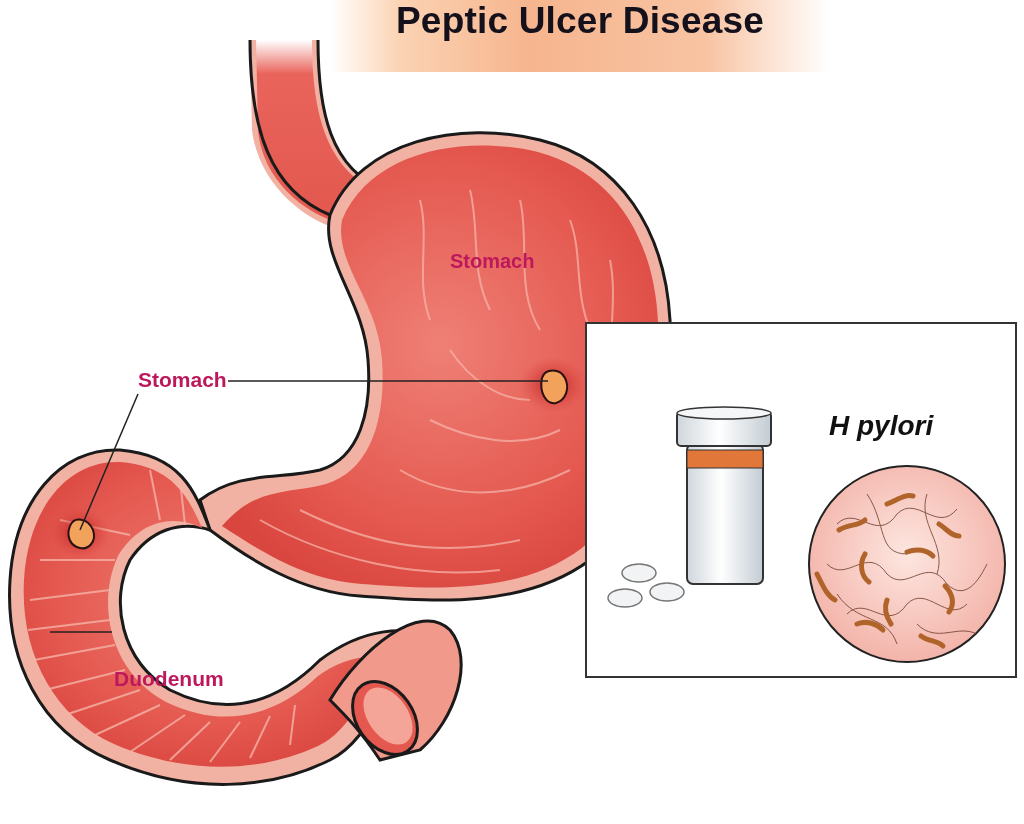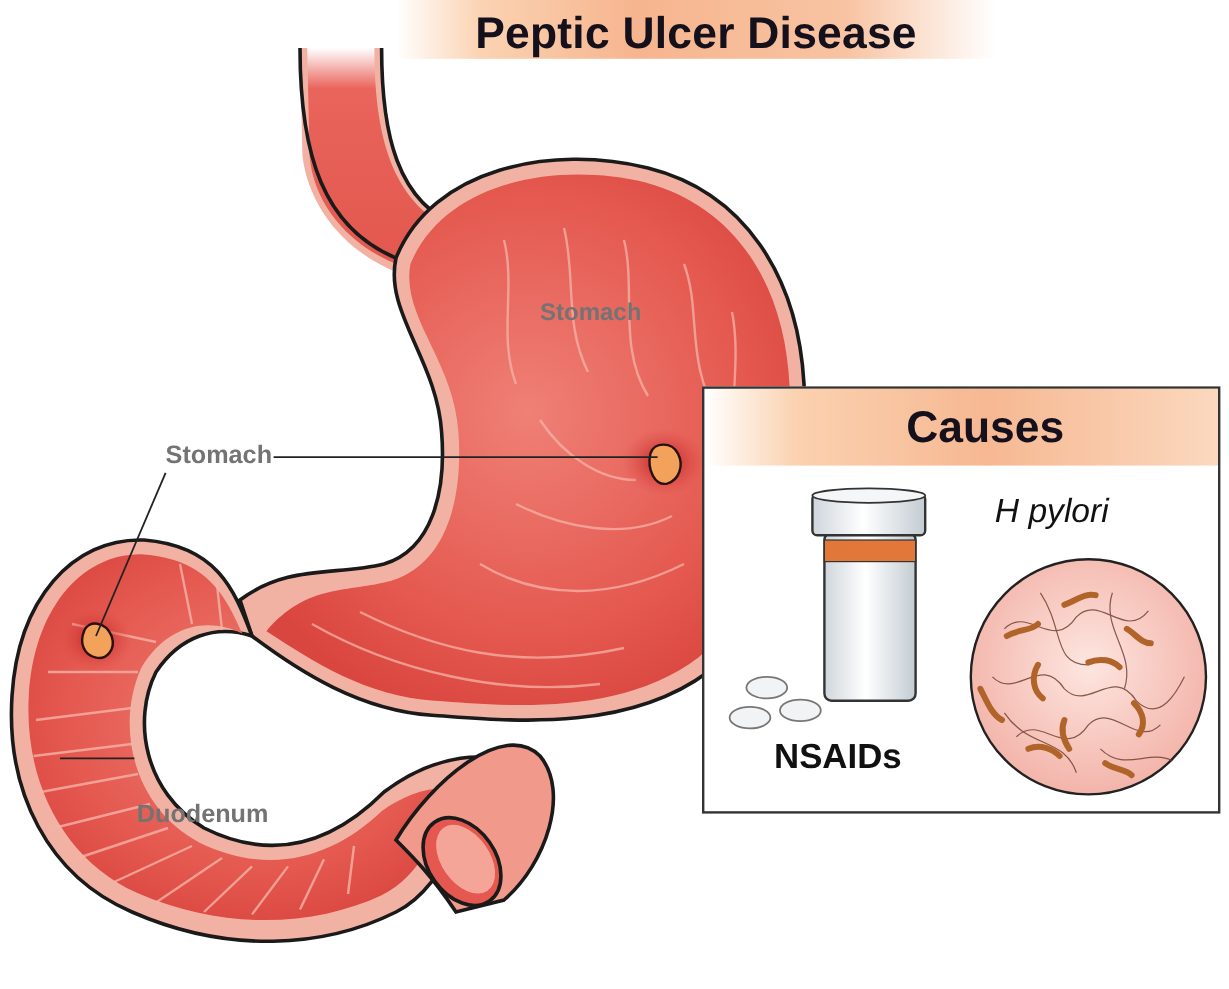--- a/index.html
+++ b/index.html
@@ -1,30 +1,30 @@
 <!DOCTYPE html>
 <html><head>
 <meta charset="utf-8">
 <style>
   html, body { margin: 0; padding: 0; background: #ffffff; }
   body { width: 1024px; height: 824px; position: relative; overflow: hidden;
          font-family: "Liberation Sans", sans-serif; }
-  .title-band { position: absolute; left: 330px; top: 0; width: 500px; height: 49px;
+  .title-band { position: absolute; left: 330px; top: 0; width: 500px; height: 72px;
     background: linear-gradient(90deg, rgba(255,255,255,0) 0%, #fbd3b3 14%, #f6b58e 40%, #f8c3a2 75%, rgba(255,255,255,0) 100%);
-    display: flex; align-items: flex-end; justify-content: center; }
+    display: flex; align-items: flex-start; justify-content: center; }
   .title-text { font-weight: bold; font-size: 37px; color: #14101c; letter-spacing: 0.2px; }
   svg.art { position: absolute; left: 0; top: 0; }
-  .label { position: absolute; font-weight: bold; color: #737373; font-size: 21px; }
+  .label { position: absolute; font-weight: bold; color: #be185d; font-size: 21px; }
   .causes-box { position: absolute; left: 585px; top: 322px; width: 432px; height: 356px;
     border: 2px solid #333; background: #fff; box-sizing: border-box; }
   .causes-band { position: absolute; left: 0; top: 0; right: 0; height: 64px;
     background: linear-gradient(90deg, rgba(255,255,255,0) 0%, #fbd1b0 18%, #f6b892 55%, #fbd8be 100%);
     display: flex; align-items: center; justify-content: center; }
   .causes-title { font-weight: bold; font-size: 37px; color: #14101c; margin-left: 40px; }
-  .hp-label { position: absolute; left: 242px; top: 86px; font-weight: normal; font-style: italic; font-size: 28px; color: #111; }
+  .hp-label { position: absolute; left: 242px; top: 86px; font-weight: bold; font-style: italic; font-size: 28px; color: #111; }
   .nsaid-label { position: absolute; left: 58px; top: 291px; font-weight: bold; font-size: 29px; color: #111; }
 </style>
 </head>
 <body>
 
 <div class="title-band">
   <span class="title-text">Peptic Ulcer Disease</span>
 </div>
 
 <svg class="art" width="1024" height="824" viewBox="0 0 1024 824">
@@ -114,23 +114,20 @@
     <line x1="138" y1="394" x2="80" y2="530"></line>
     <line x1="50" y1="632" x2="112" y2="632"></line>
   </g>
 </svg>
 
 <span class="label" style="left:450px; top:250px; font-size:20px;">Stomach</span>
 <span class="label" style="left:138px; top:368px;">Stomach</span>
 <span class="label" style="left:114px; top:620px;margin-top:47px;">Duodenum</span>
 
 <div class="causes-box">
-  <div class="causes-band">
-    <span class="causes-title">Causes</span>
-  </div>
 
   <svg style="position:absolute; left:0; top:0;" width="432" height="356">
 
     <g>
       <rect x="100" y="120" width="76" height="140" rx="6" fill="url(#bottle)" stroke="#333" stroke-width="2"></rect>
       <rect x="100" y="126" width="76" height="18" fill="#e2773a" stroke="#333" stroke-width="1"></rect>
       <rect x="90" y="88" width="94" height="34" rx="4" fill="url(#bottle)" stroke="#333" stroke-width="2"></rect>
       <ellipse cx="137" cy="89" rx="47" ry="6" fill="#f4f6f7" stroke="#333" stroke-width="1.5"></ellipse>
     </g>
 
@@ -160,14 +157,13 @@
         <path d="M300,276 C296,286 300,294 304,300"></path>
         <path d="M358,262 C366,270 368,280 362,288"></path>
         <path d="M270,300 C280,296 290,300 296,306"></path>
         <path d="M334,312 C342,318 350,316 356,322"></path>
         <path d="M230,250 C236,262 240,272 248,276"></path>
       </g>
     </g>
   </svg>
 
   <span class="hp-label">H pylori</span>
-  <span class="nsaid-label">NSAIDs</span>
 </div>
 
 </body></html>

